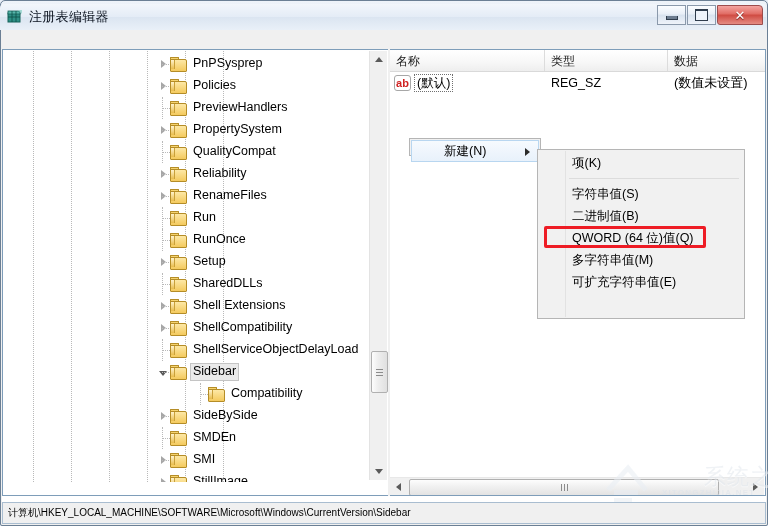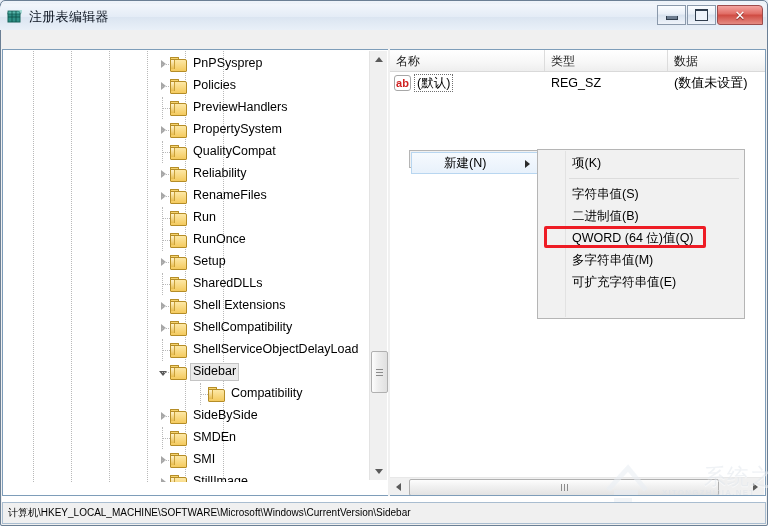--- a/index.html
+++ b/index.html
@@ -411,21 +411,21 @@
   }
   .hgrip {
     width: 7px; height: 7px;
     background-image: linear-gradient(to right, #8b8b8b 1px, transparent 1px);
     background-size: 3px 7px;
   }
 
   
   .ctx-parent {
     position: absolute;
-    left: 409px; top: 150px;
+    left: 409px; top: 138px;
     width: 132px; height: 18px;
     background: #f1f1f1;
     border: 1px solid #b5b5b5;
     box-sizing: border-box;
     z-index: 30;
   }
   .ctx-parent-item {
     position: absolute;
     left: 1px; top: 1px;
     width: 128px; height: 22px;

